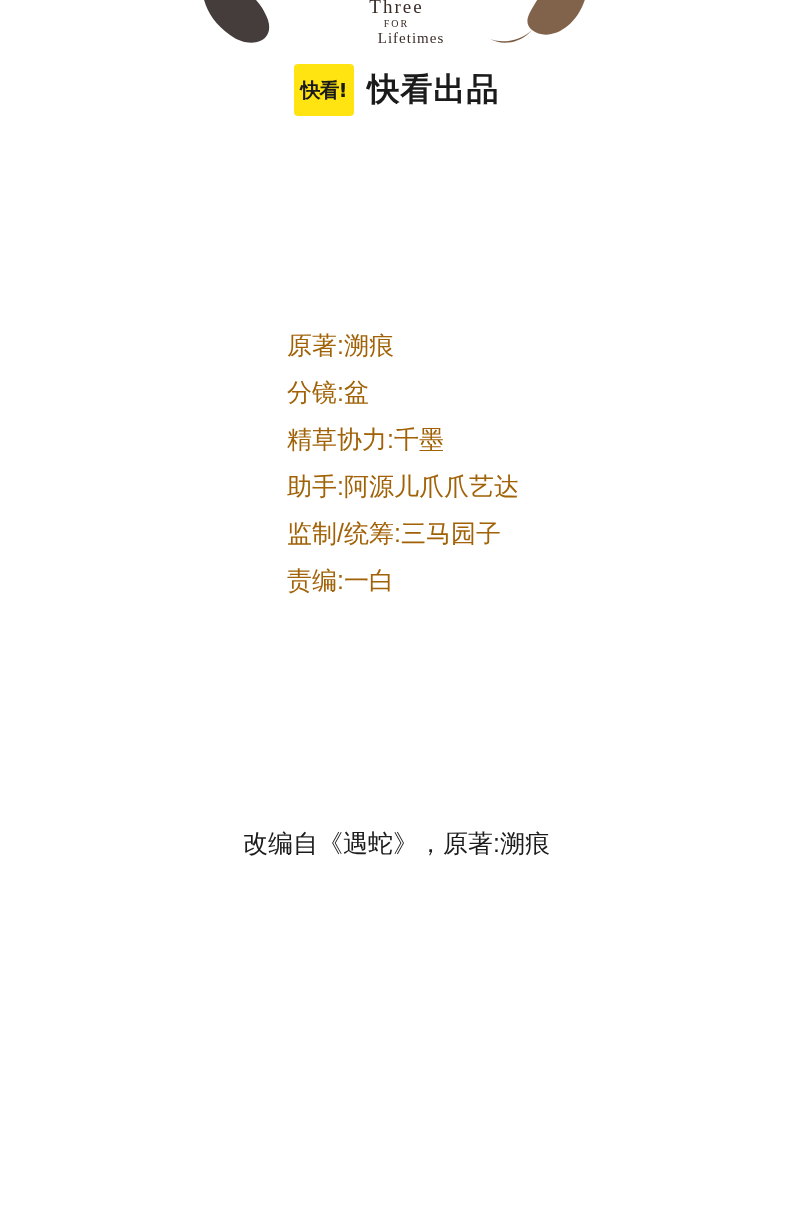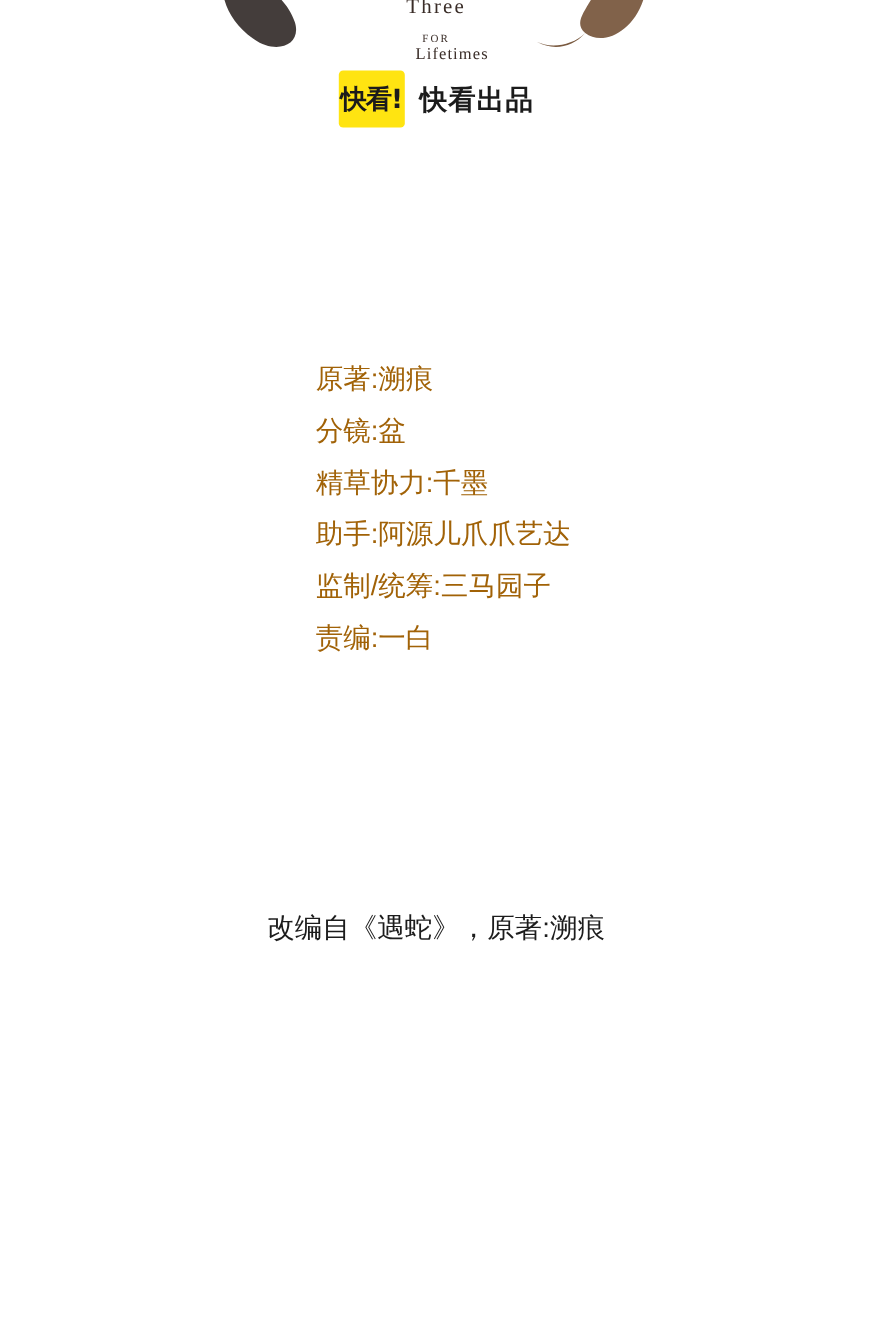--- a/index.html
+++ b/index.html
@@ -43,21 +43,21 @@
   }
   .series-title .line-main {
     display: block;
     font-size: 19px;
     letter-spacing: 2px;
   }
   .series-title .line-sub {
     display: block;
     font-size: 10px;
     letter-spacing: 2px;
-    margin-top: 12px;
+    margin-top: 0;
   }
   .series-title .line-third {
     display: block;
     font-size: 15px;
     letter-spacing: 1px;
     margin-top: 1px;
     padding-left: 29px;
   }
 
   
@@ -72,28 +72,28 @@
     gap: 14px;
   }
   .kk-logo {
     width: 60px;
     height: 52px;
     background: #ffe411;
     border-radius: 4px;
     display: flex;
     align-items: center;
     justify-content: center;
-    font-size: 24px;
+    font-size: 20px;
     font-weight: bold;
     color: #1b1b1b;
     letter-spacing: -1px;
     font-family: "DejaVu Sans", sans-serif;
   }
   .publisher-name {
-    font-size: 25px;
+    font-size: 32px;
     font-weight: bold;
     color: #1b1b1b;
     letter-spacing: 1px;
   }
 
   
   .credits {
     position: absolute;
     top: 322px;
     left: 287px;

